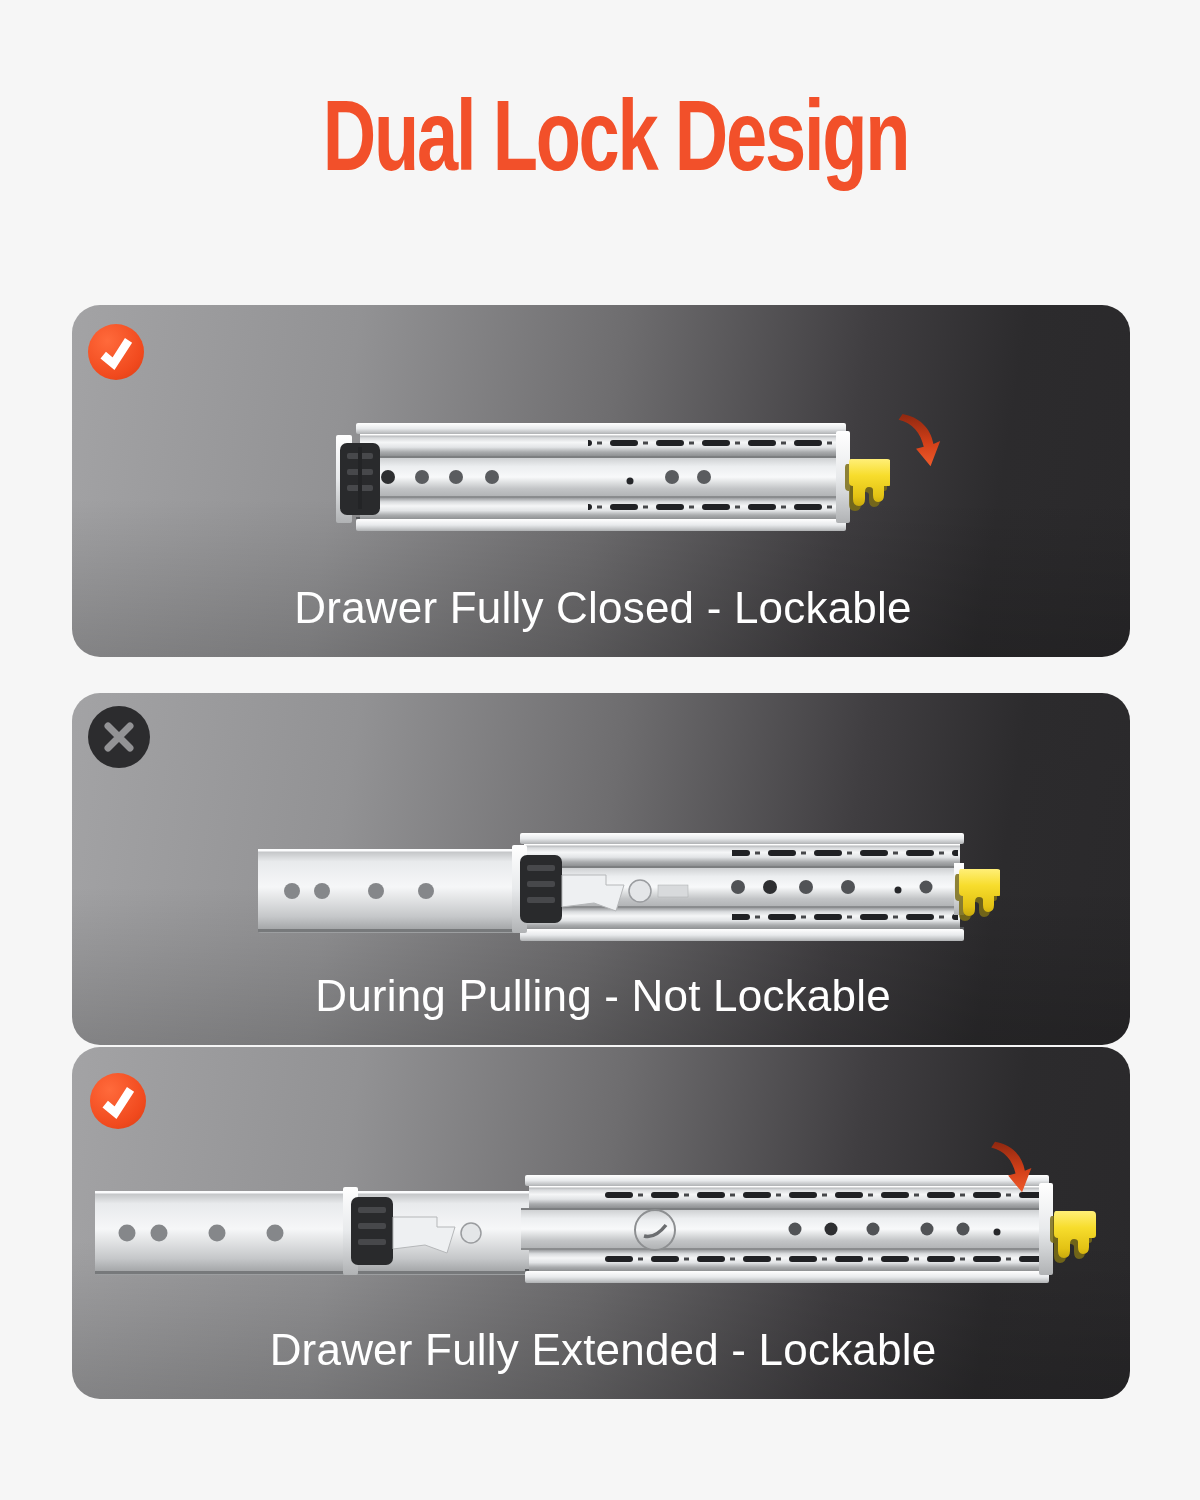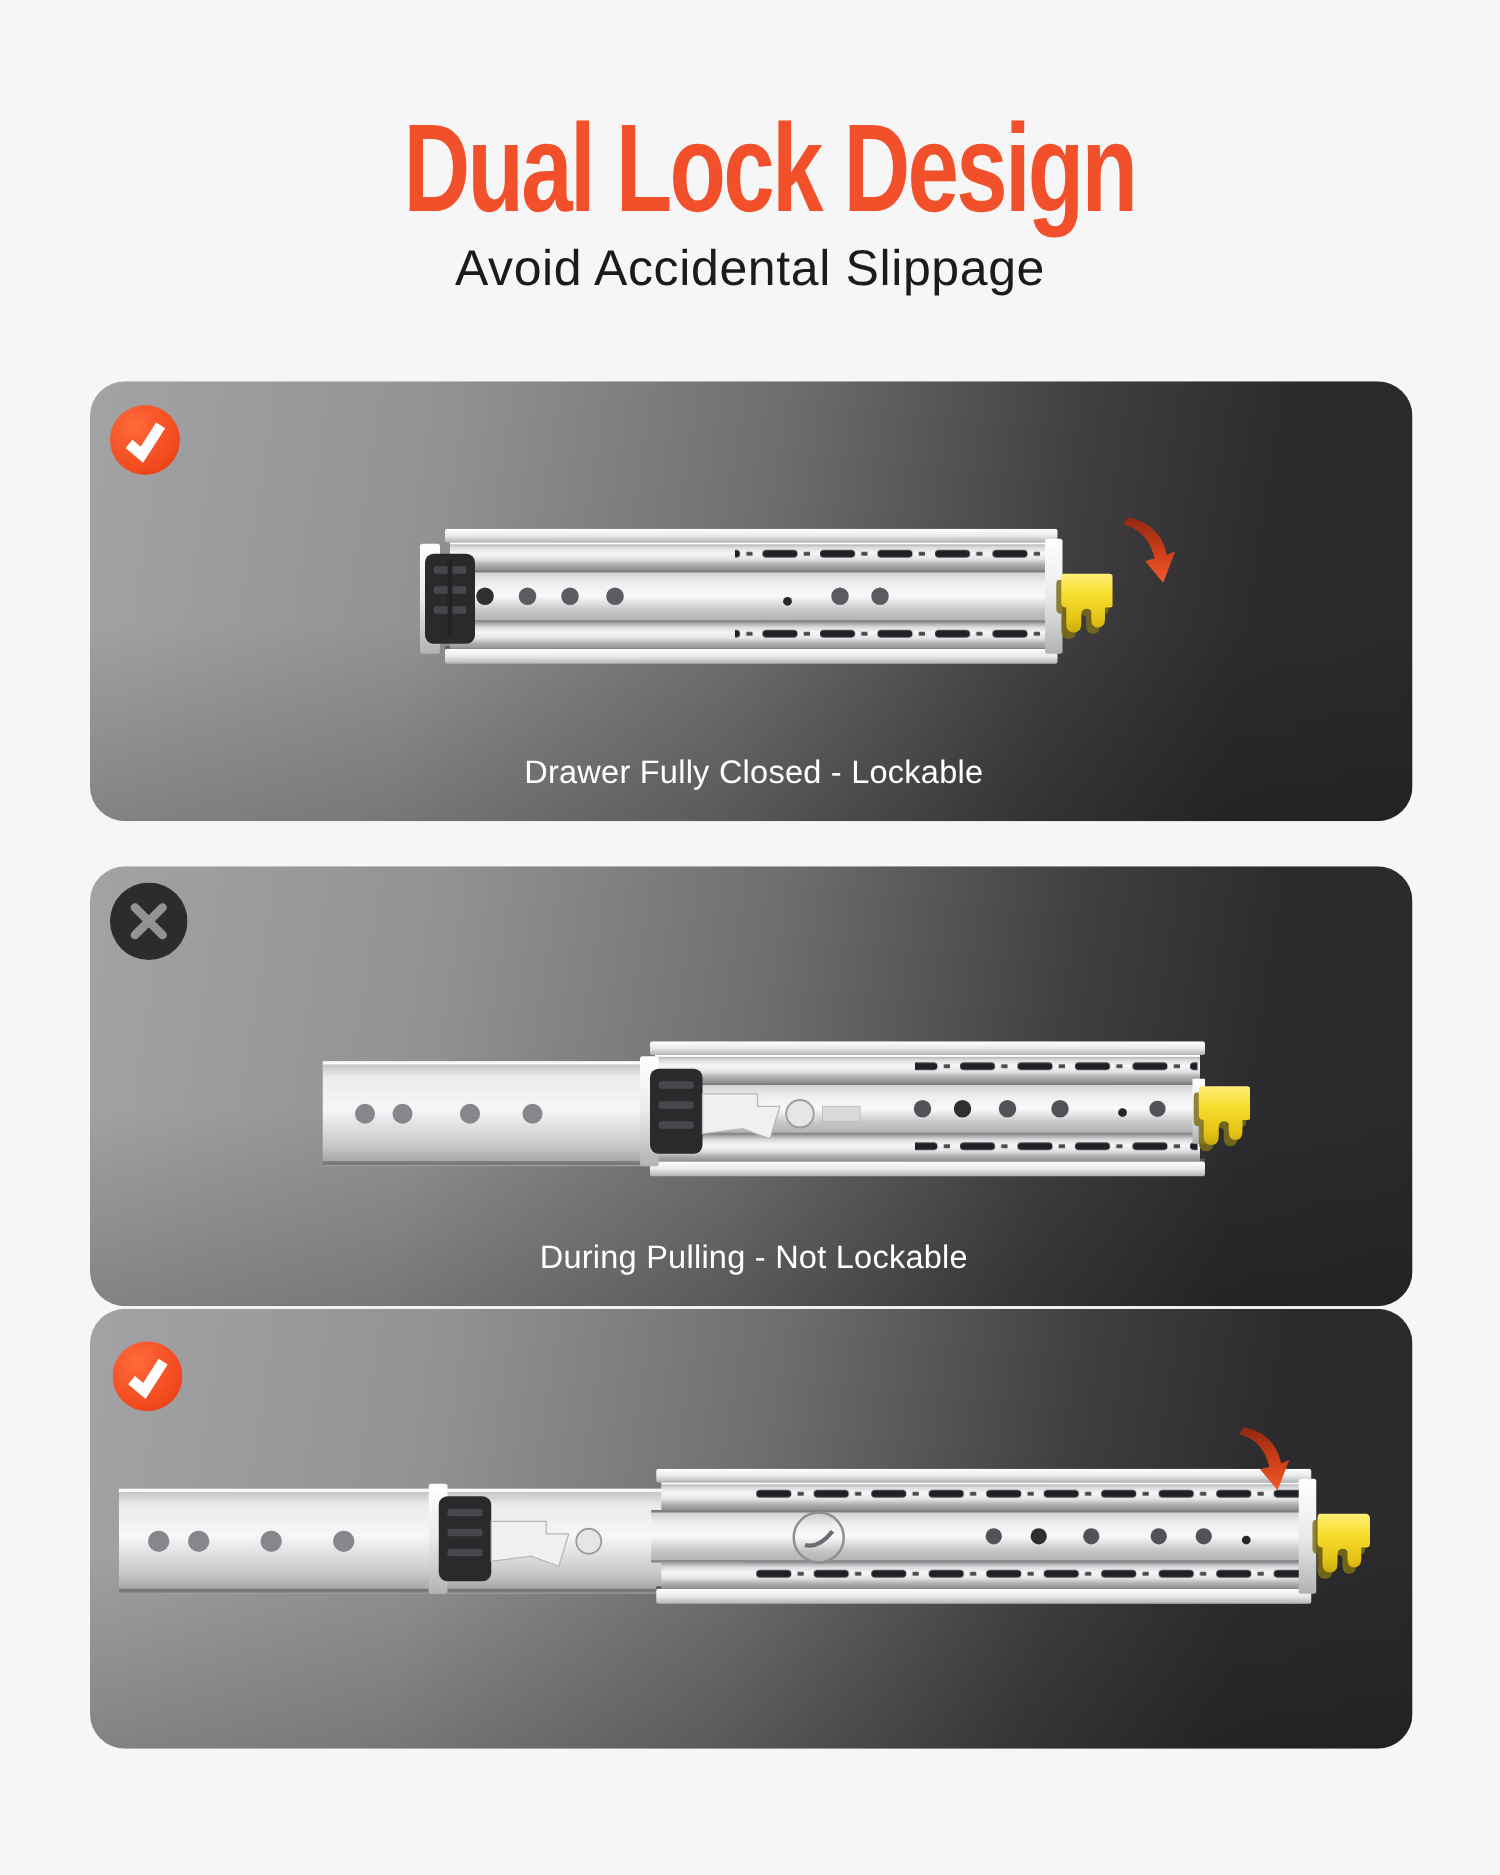--- a/index.html
+++ b/index.html
@@ -43,21 +43,21 @@
 
   .badge{position:absolute;}
   .badge svg{display:block;}
   .badge-ok-1{left:16px;top:19px;width:56px;height:56px;}
   .badge-no-2{left:16px;top:13px;width:62px;height:62px;}
   .badge-ok-3{left:18px;top:26px;width:56px;height:56px;}
 
   .caption{
     position:absolute;left:4px;right:0;bottom:24px;
     text-align:center;color:#ffffff;
-    font-size:26px;font-weight:500;letter-spacing:0.2px;
+    font-size:44px;font-weight:500;letter-spacing:0.2px;
   }
 
   .slide-svg{position:absolute;display:block;}
   .slide-1{left:258px;top:118px;width:560px;height:230px;}
   .slide-2{left:186px;top:140px;width:742px;height:230px;}
   .slide-3{left:23px;top:128px;width:1010px;height:230px;}
 
   .arrow{position:absolute;}
   .arrow svg{display:block;width:100%;height:100%;}
   .arrow-1{left:821px;top:107px;width:48px;height:58px;}
@@ -128,21 +128,20 @@
       <rect x="0" y="112" width="1100" height="125" fill="url(#gFade)"></rect>
     </mask>
   </defs>
 </svg>
 
 <div class="canvas">
 
   <div class="title">
     <span>Dual Lock Design</span>
   </div>
-  <div class="subtitle">Avoid Accidental Slippage</div>
 
   <section class="panel panel-1">
     <span class="badge badge-ok-1">
       <svg viewBox="0 0 56 56" width="56" height="56">
         <circle cx="28" cy="28" r="28" fill="url(#gBadge)"></circle>
         <path d="M15 30 L24.5 39.5 L41.5 17.5" fill="none" stroke="#ffffff" stroke-width="8.5" transform="rotate(-5 28 28)"></path>
       </svg>
     </span>
 
     <svg class="slide-svg slide-1" viewBox="0 0 560 230">
@@ -312,15 +311,16 @@
       </g>
       <use href="#s3" transform="matrix(1 0 0 -1 0 226)" mask="url(#mFade)"></use>
     </svg>
 
     <span class="arrow arrow-3">
       <svg viewBox="0 0 48 60">
         <path d="M9 2 C 26 5 38 16 41 33 L 48 30 L 38 56 L 23 38 L 31 36 C 28 22 19 11 5 8 Z" fill="url(#gArrow)"></path>
       </svg>
     </span>
 
+    <div class="caption">Drawer Fully Extended - Lockable</div>
   </section>
 
 </div>
 
 </body></html>

